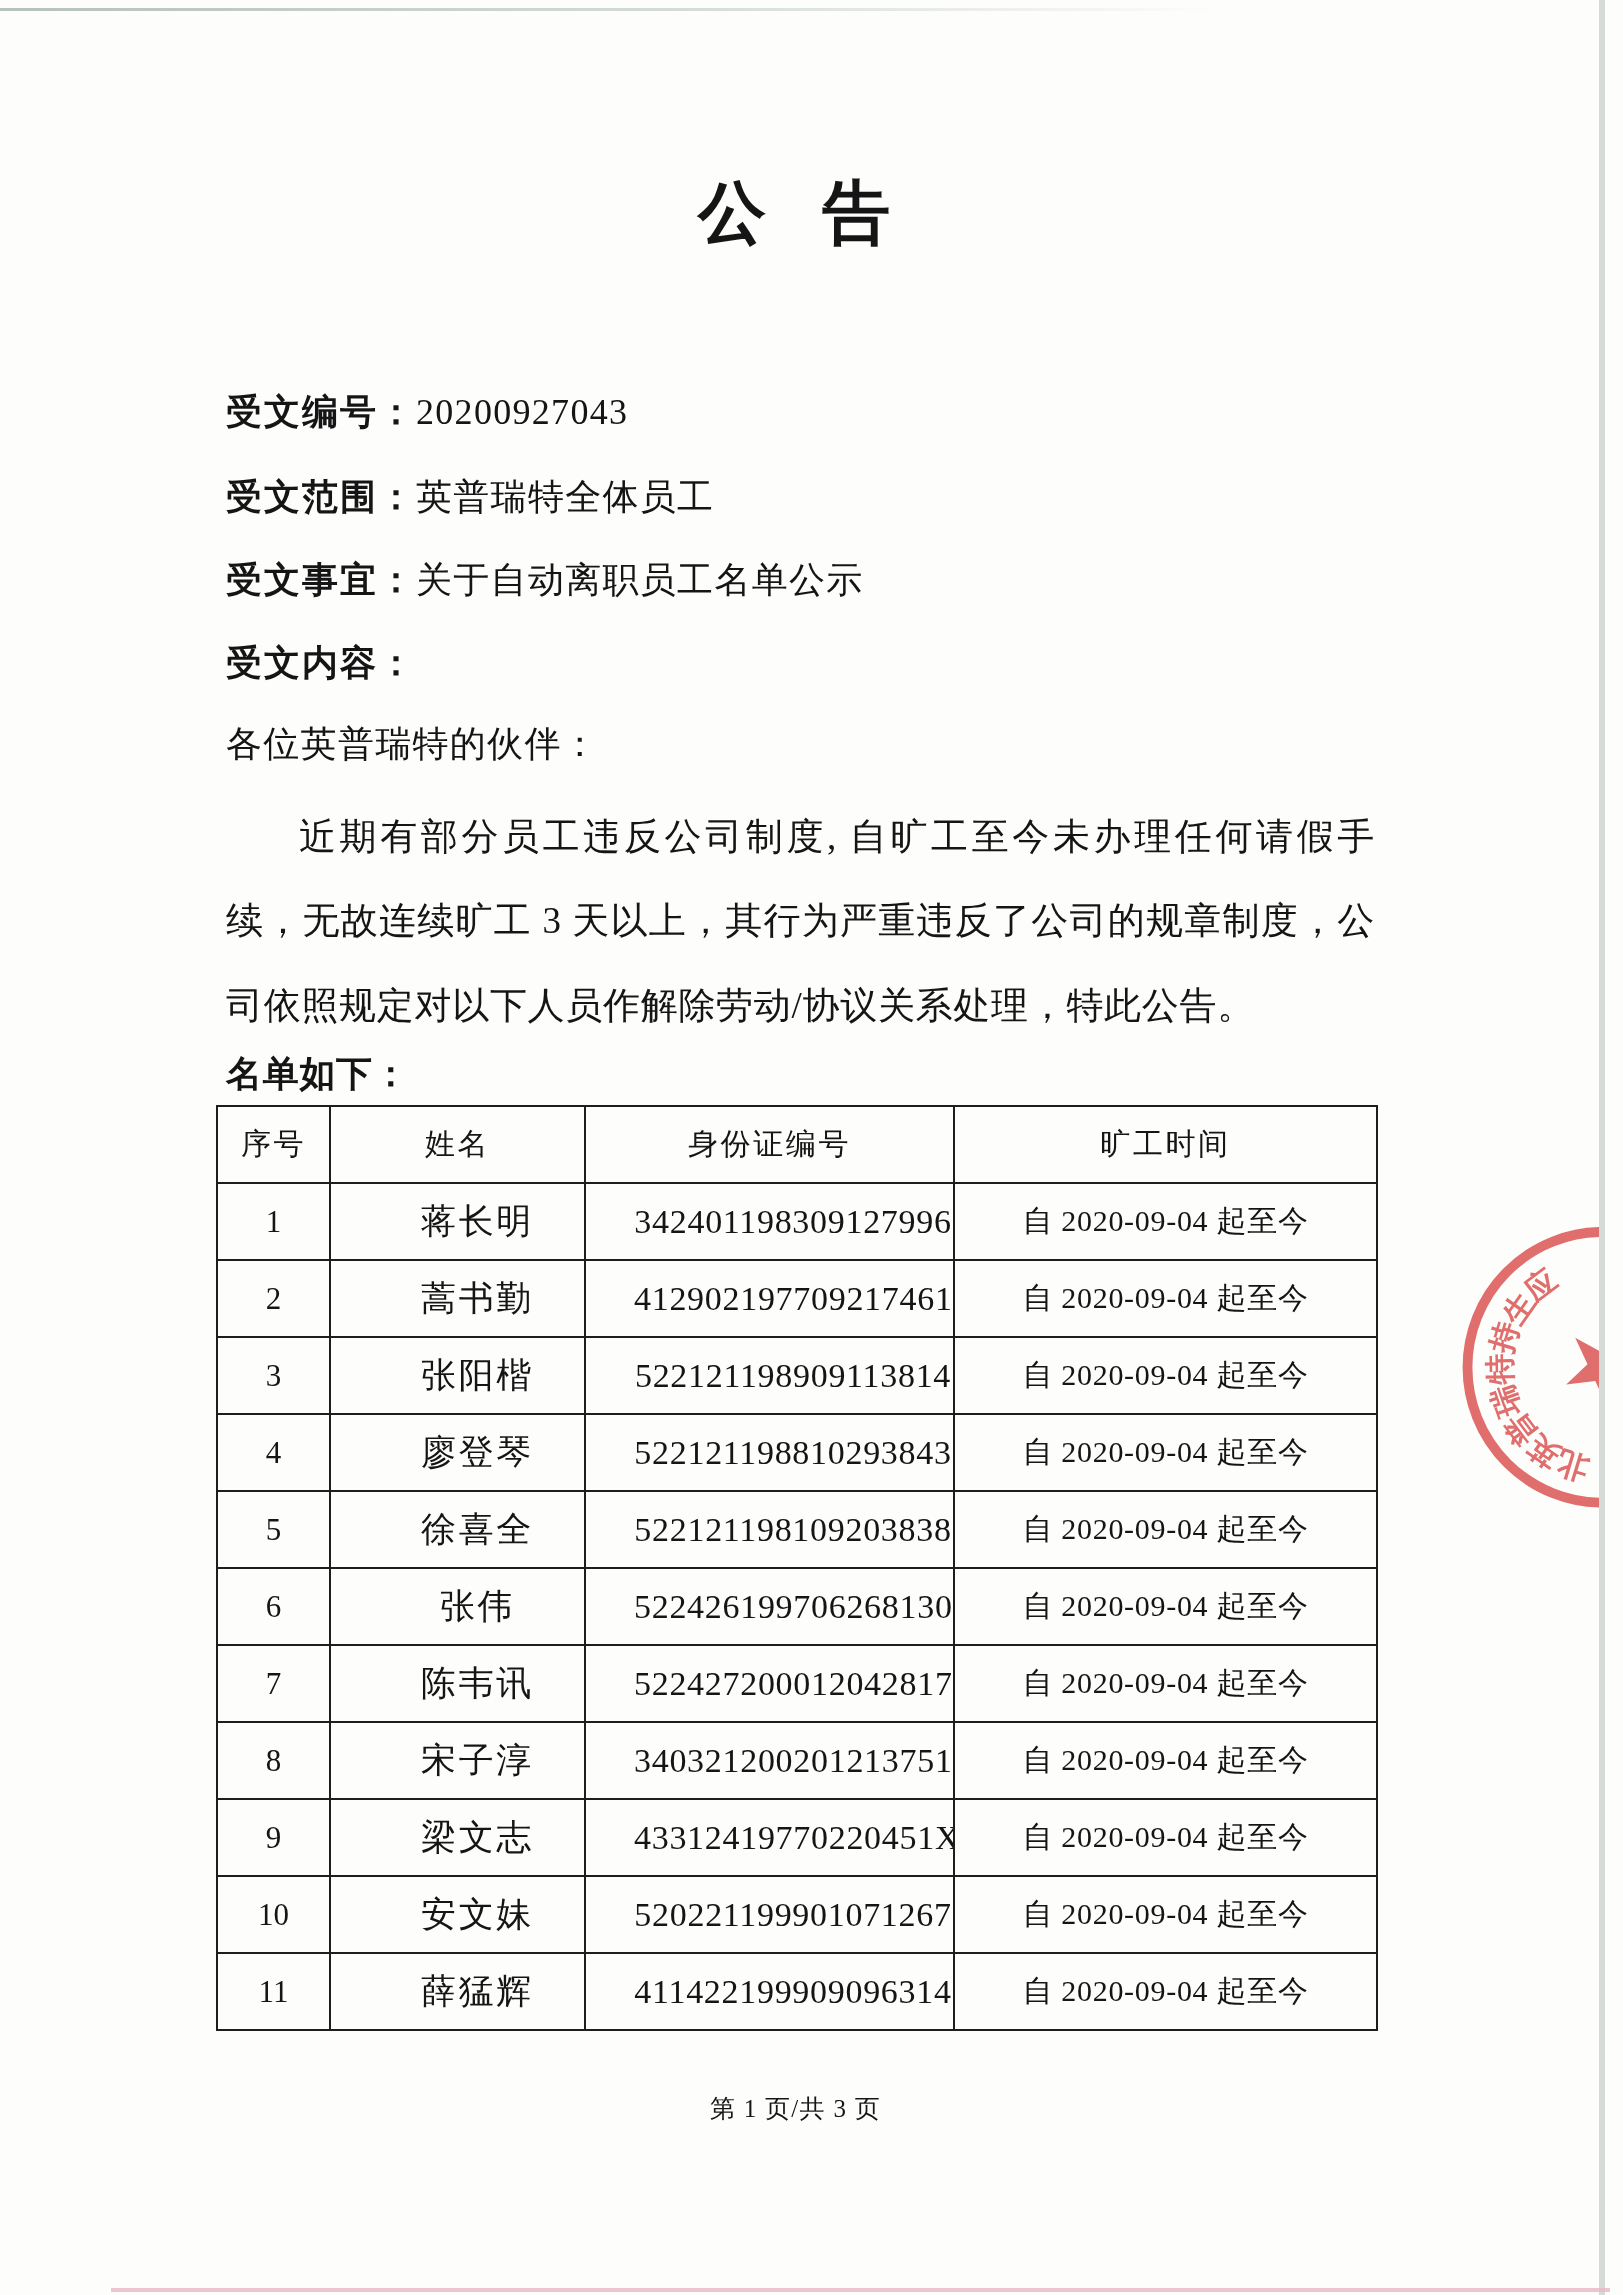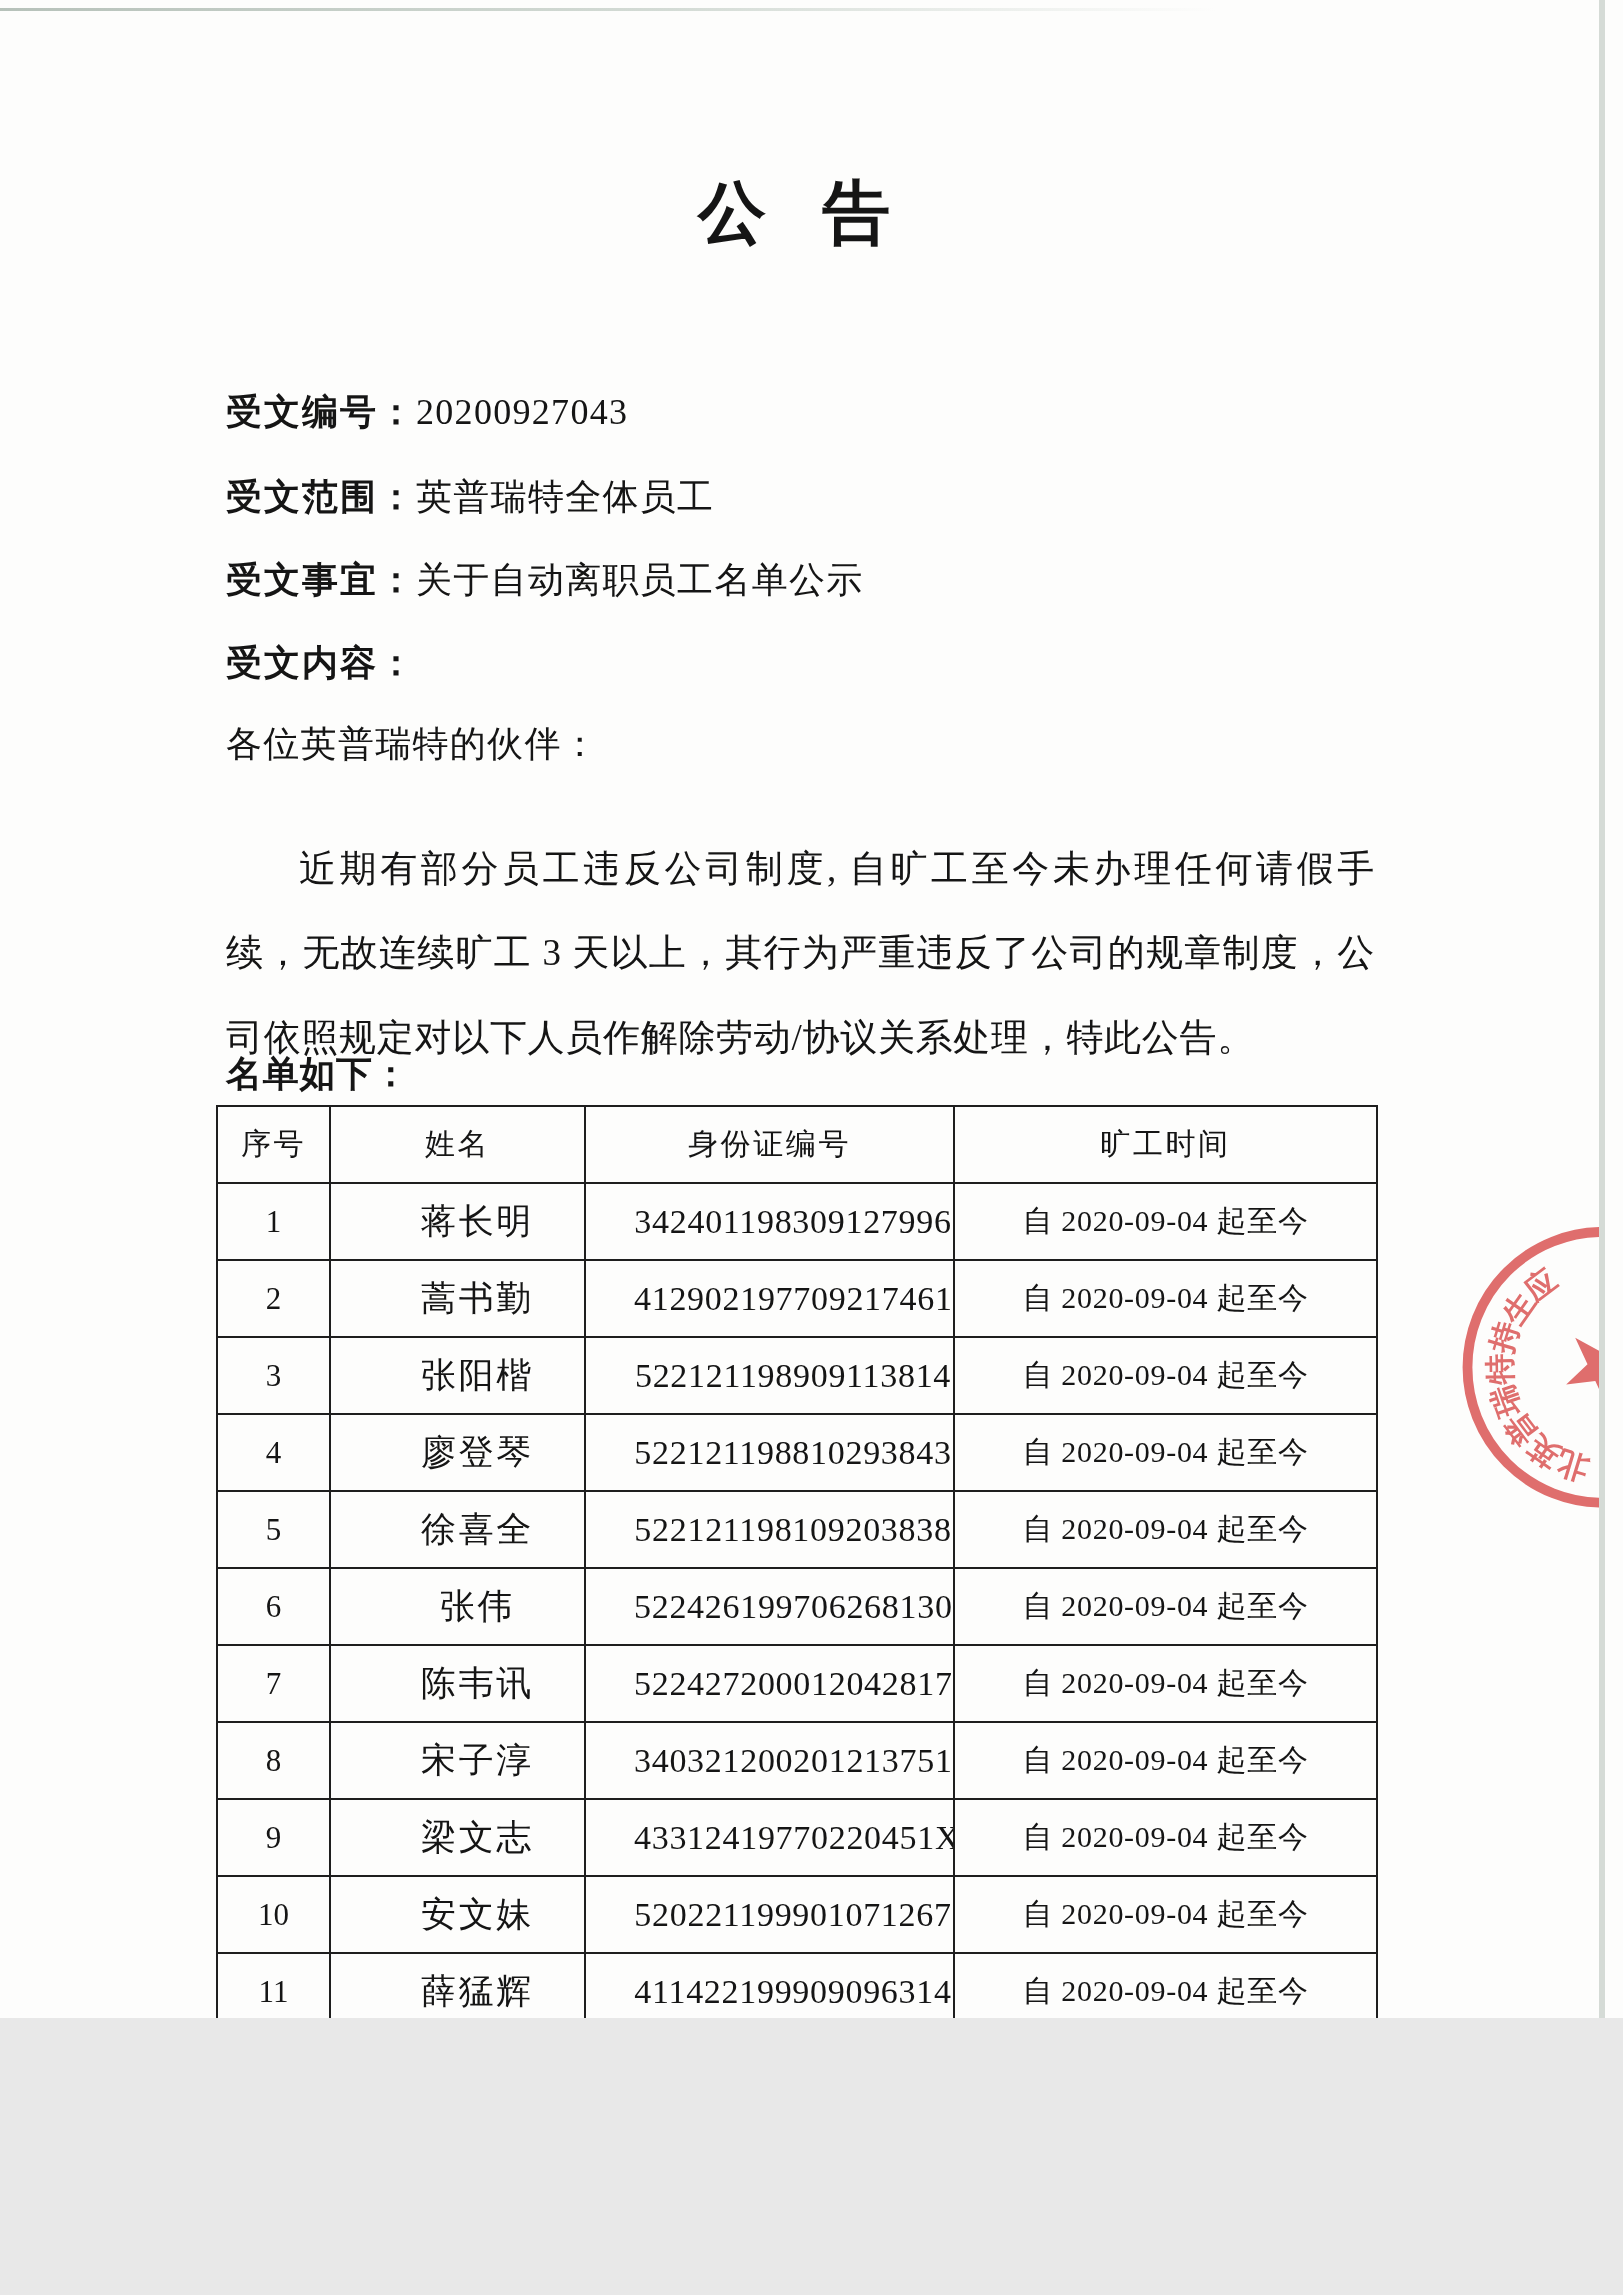--- a/index.html
+++ b/index.html
@@ -1,18 +1,18 @@
 <!DOCTYPE html>
 <html style="font-size:10.5px"><head>
 <meta charset="utf-8">
 <style>
   html,body{margin:0;padding:0;background:#e8e8e8;}
   #page{
     position:relative;
-    width:1623px;height:2018px;
+    width:1623px;height:2295px;
     background:#fdfdfc;
     overflow:hidden;
     font-family:"Liberation Serif","DejaVu Serif",serif;
     color:#151515;
   }
   
   .top-scan-line{
     position:absolute;left:0;top:7.9px;width:1217px;height:3.3px;
     background:linear-gradient(to right,#aab7ae,#ccd5ce 55%,rgba(230,235,231,0));
     opacity:.85;z-index:6;
@@ -33,21 +33,21 @@
   }
   
   .field-line{position:absolute;left:226px;font-size:36px;white-space:nowrap;}
   .field-label{font-weight:bold;letter-spacing:2px;}
   .field-value{letter-spacing:1.3px;}
   .f-0{top:388px;} .f-1{top:473px;} .f-2{top:556px;} .f-3{top:639px;}
   .salutation{position:absolute;left:226px;top:720px;font-size:36px;letter-spacing:1.3px;white-space:nowrap;}
   
   .para-line{
     position:absolute;left:226px;width:1149px;font-size:37px;
-    letter-spacing:0.7px;box-sizing:border-box;white-space:normal;margin-top:32px;
+    letter-spacing:0.7px;box-sizing:border-box;white-space:normal;
   }
   .p-0{top:812px;padding-left:73px;text-align:justify;text-align-last:justify;}
   .p-1{top:896px;text-align:justify;text-align-last:justify;}
   .p-2{top:981px;text-align:left;}
   .list-intro{position:absolute;left:226px;top:1050px;font-size:36px;font-weight:bold;letter-spacing:0.7px;}
   
   table.roster{
     position:absolute;left:216px;top:1105px;width:1159px;
     border-collapse:collapse;table-layout:fixed;
     border:2.6px solid #1e1e1e;

